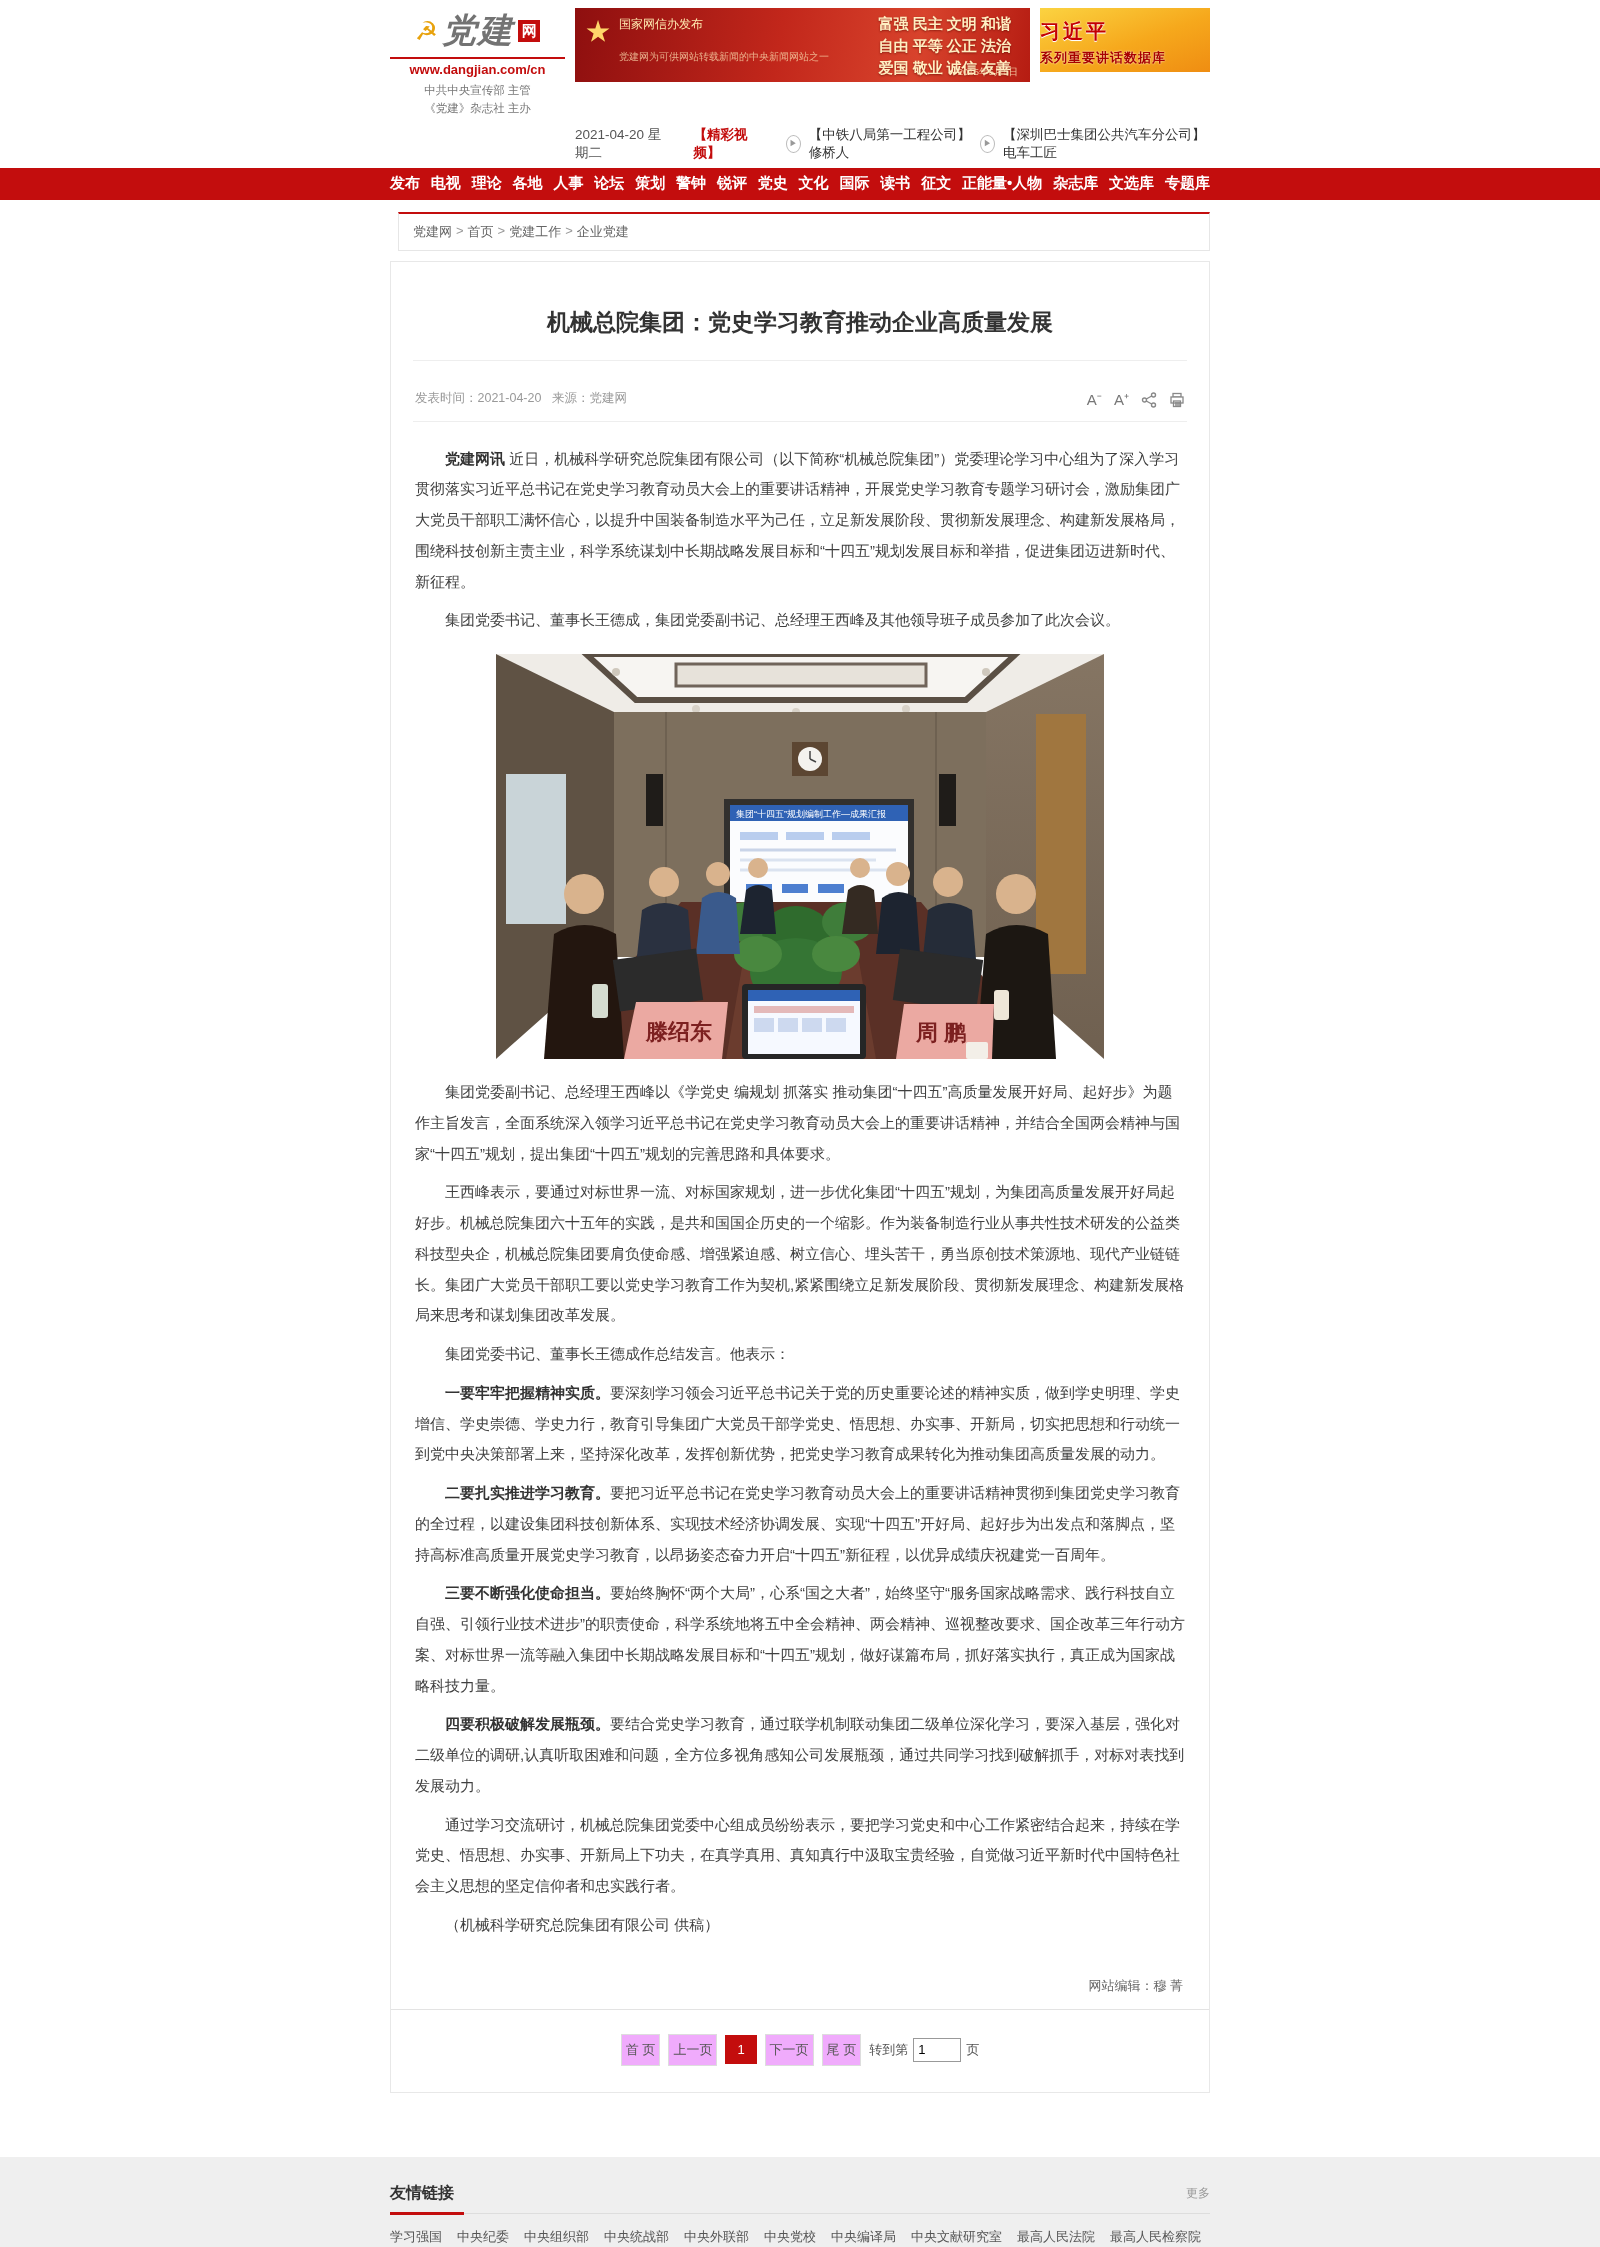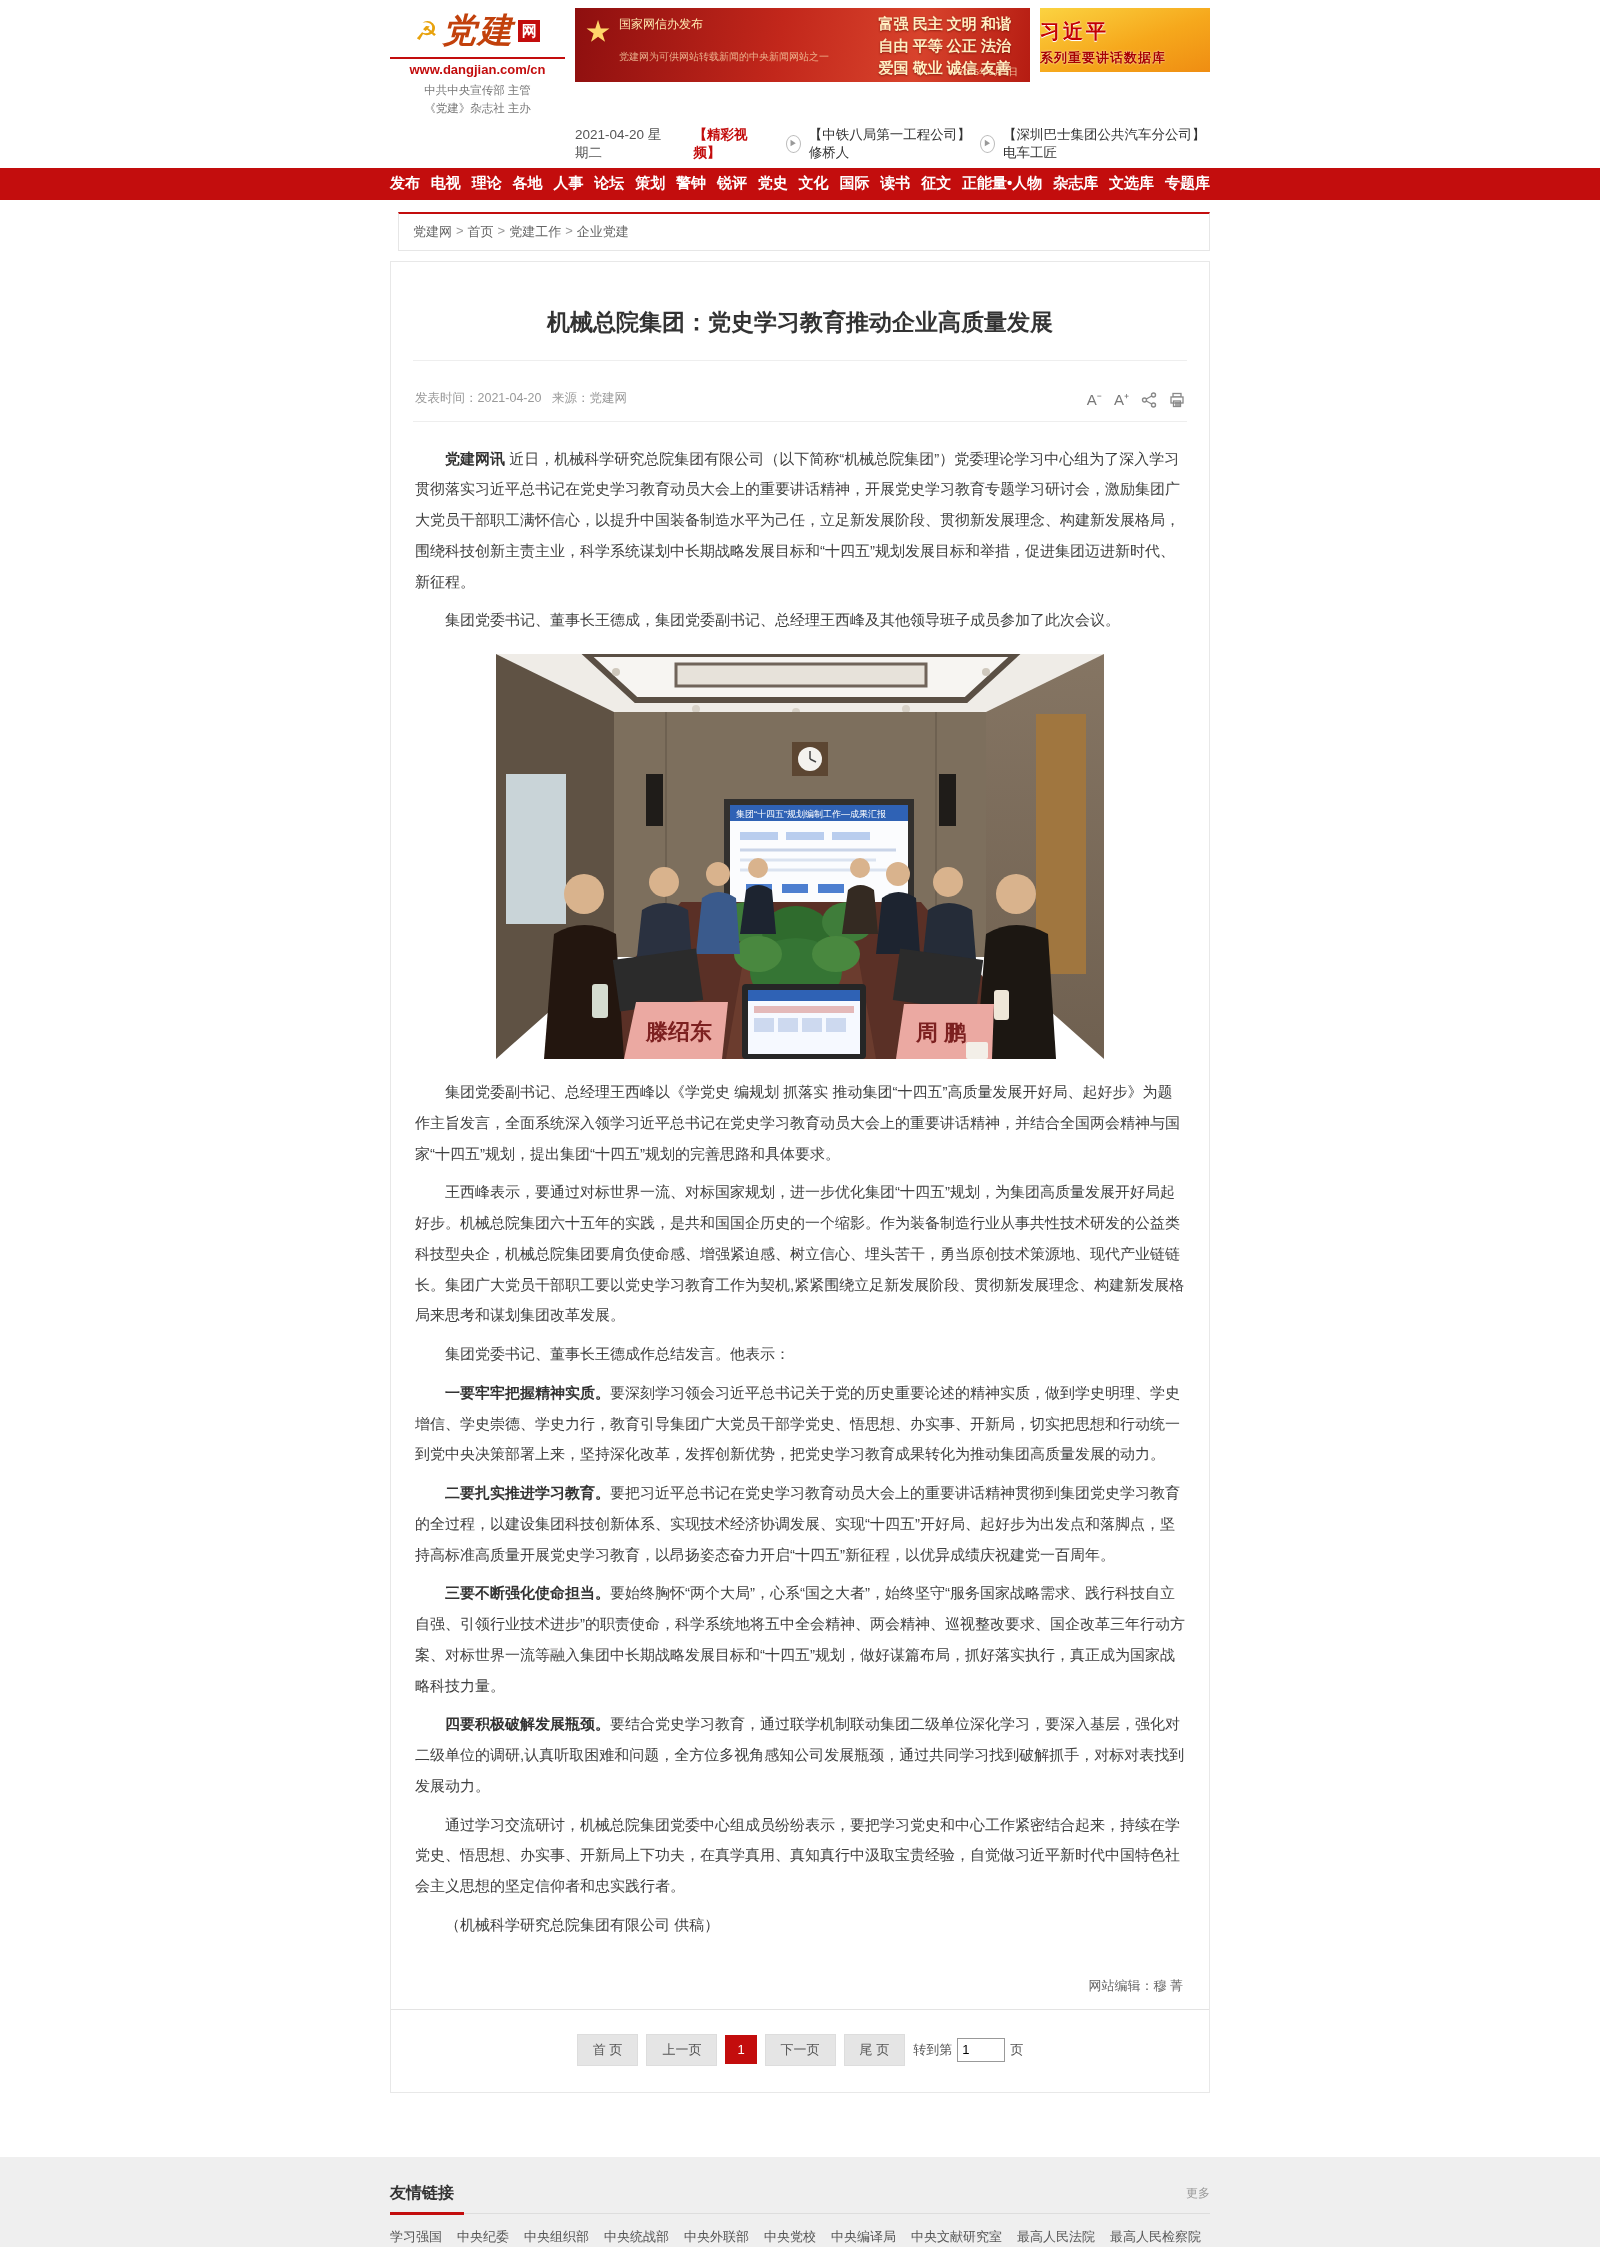--- a/index.html
+++ b/index.html
@@ -5,21 +5,21 @@
   html,body{margin:0;padding:0;background:#fff;width:1600px;font-family:"Liberation Sans",sans-serif;}
   .container{width:820px;margin:0 auto;position:relative;}
   a{text-decoration:none;color:inherit;cursor:pointer;}
 
   
   .header{padding:8px 0 0;min-height:120px;}
   .header-row{display:flex;align-items:flex-start;}
   .logo-block{width:175px;text-align:center;}
   .logo-line{display:flex;align-items:center;justify-content:center;gap:4px;}
   .logo-emblem{color:#e8a20c;font-size:26px;line-height:1;}
-  .logo-script{font-family:"Liberation Serif",serif;font-style:italic;font-weight:bold;color:#c2410c;font-size:34px;letter-spacing:2px;}
+  .logo-script{font-family:"Liberation Serif",serif;font-style:italic;font-weight:bold;color:#737373;font-size:34px;letter-spacing:2px;}
   .logo-wang{background:#c30d0d;color:#fff;font-size:15px;font-weight:bold;width:22px;height:22px;line-height:22px;display:inline-block;}
   .logo-url{color:#c30d0d;font-weight:bold;font-size:13px;border-top:2px solid #c30d0d;margin-top:3px;padding-top:3px;}
   .logo-sponsor{color:#777;font-size:11.5px;line-height:1.6;margin-top:4px;}
   .banner-center{flex:1;height:74px;margin:0 10px;background:linear-gradient(100deg,#8e0f0f,#c2271b 45%,#d8432c 75%,#b51c12);position:relative;overflow:hidden;color:#ffd97e;}
   .banner-center .star{position:absolute;left:10px;top:6px;color:#ffd76a;font-size:26px;}
   .banner-center .cap{position:absolute;left:44px;top:8px;font-size:12px;color:#ffe9b0;}
   .banner-center .vals{position:absolute;right:19px;top:5px;text-align:right;font-weight:bold;font-size:15px;line-height:1.45;color:#ffefc2;text-shadow:0 1px 2px rgba(120,20,10,.8);}
   .banner-center .note{position:absolute;left:44px;bottom:18px;font-size:10px;color:#f4c9a0;opacity:.85;}
   .banner-center .bdate{position:absolute;right:12px;bottom:3px;font-size:9.5px;color:#f7d9b0;opacity:.9;}
   .banner-right{width:170px;height:64px;background:linear-gradient(160deg,#fbd341,#f6a81c 55%,#ef8d12);position:relative;text-align:left;overflow:hidden;}
@@ -47,21 +47,21 @@
   .tool{font-size:15px;color:#777;}
   .tool svg{vertical-align:middle;}
   .article-body{padding:14px 2px 0;}
   .para{font-size:15px;color:#404040;line-height:2.05;text-indent:2em;margin:8px 0;}
   .para b{color:#333;}
   .photo-fig{margin:18px auto;width:608px;}
   .photo-fig svg{display:block;}
   .editor-line{text-align:right;font-size:13px;color:#666;margin:36px 4px 14px;}
   .page-divider{border-top:1px solid #e3e3e3;margin:0 -22px;}
   .pagination{display:flex;justify-content:center;align-items:center;gap:8px;margin-top:24px;font-size:13px;color:#555;}
-  .pg-btn{border:1px solid #ddd;background:#e5e5e5;padding:6px 15px;font-size:13px;color:#555;}
+  .pg-btn{border:1px solid #ddd;background:#f0abfc;padding:6px 4px;font-size:13px;color:#555;}
   .pg-btn.active{background:#c30d0d;border-color:#c30d0d;color:#fff;padding:6px 11px;}
   .goto{display:flex;align-items:center;gap:5px;}
   .goto input{width:38px;height:22px;border:1px solid #999;font-size:13px;text-align:left;padding:0 4px;}
 
   
   .friend-band{background:#efefef;margin-top:64px;padding:26px 0 16px;}
   .friend-head{position:relative;border-bottom:1px solid #ddd;padding-bottom:9px;}
   .friend-title{font-size:16px;font-weight:bold;color:#333;display:inline-block;}
   .friend-title-bar{position:absolute;left:0;bottom:-2px;width:74px;height:3px;background:#c30d0d;}
   .friend-more{position:absolute;right:0;top:2px;font-size:12px;color:#999;}

